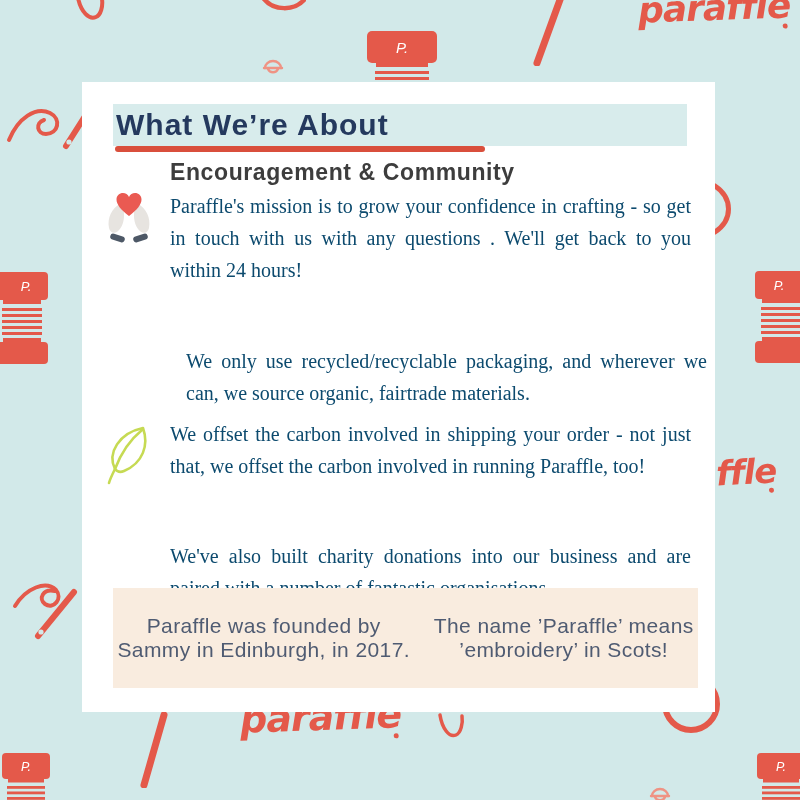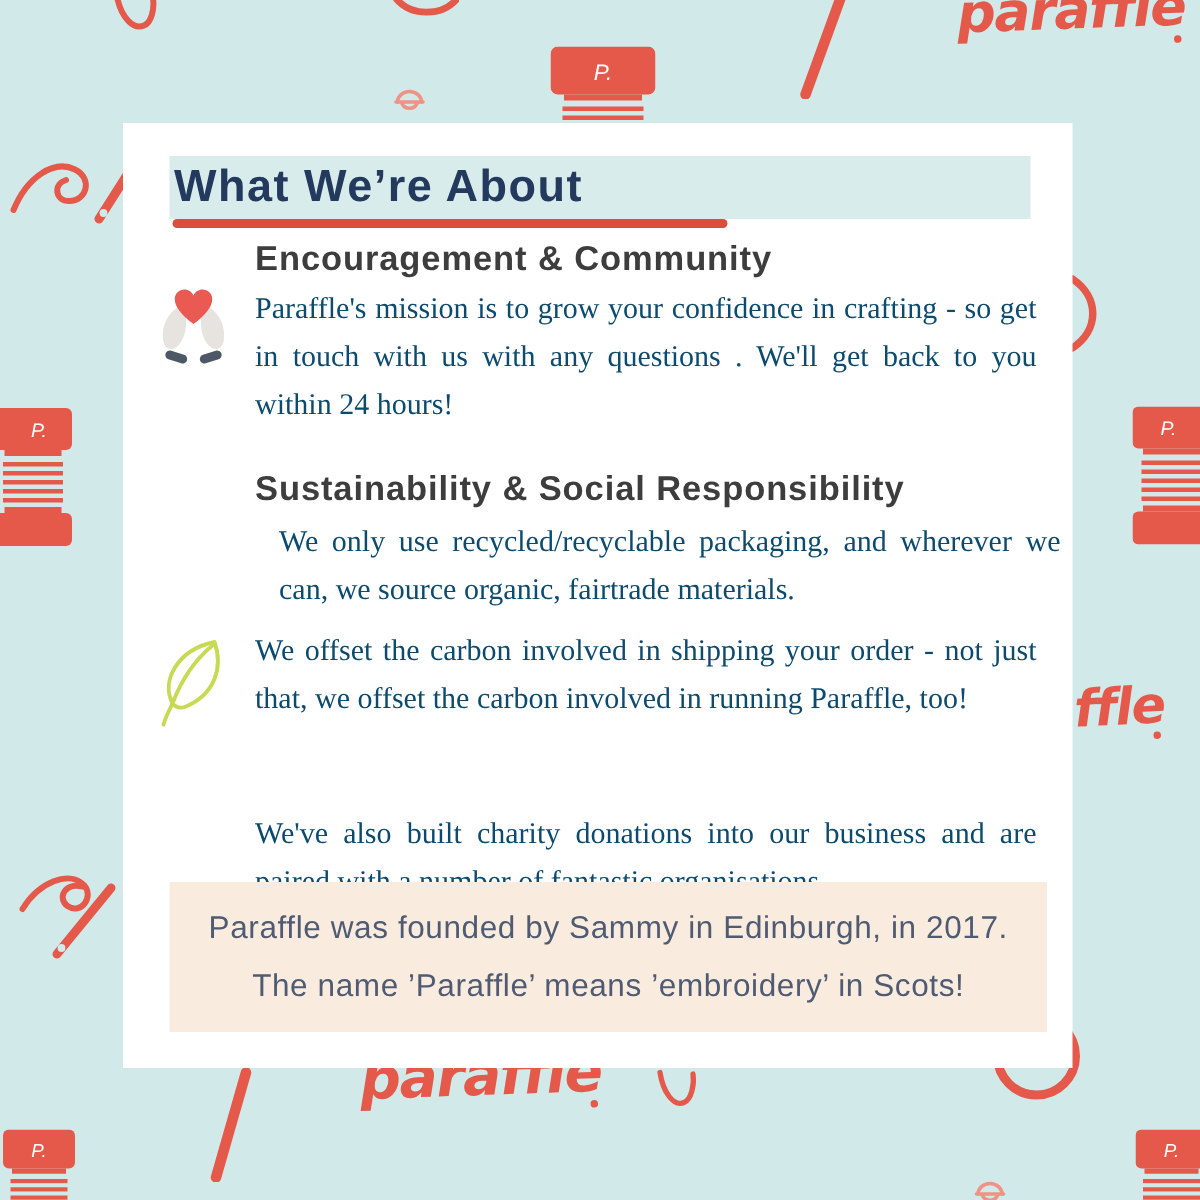--- a/index.html
+++ b/index.html
@@ -87,21 +87,21 @@
   .para-2 { top: 263px; margin-left: 16px; }
   .para-3 { top: 336px; }
   .para-4 { top: 425px; margin-top: 33px; }
   .icon-heart { position: absolute; left: 16px; top: 104px; }
   .icon-leaf  { position: absolute; left: 17px; top: 341px; }
   .footer-box {
     position: absolute;
     left: 31px; top: 506px;
     width: 585px; height: 100px;
     background: #f9ecdf;
-    display: flex; flex-direction: column;
+    display: flex; flex-direction: row;
     align-items: center; justify-content: center;
     gap: 15px;
     font-size: 21px; color: #4f5b72;
     letter-spacing: 0.4px;
     font-family: "Liberation Sans", sans-serif;
     text-align: center;
   }
 </style>
 </head>
 <body>
@@ -284,21 +284,20 @@
         <path d="M22 18 C 14 22, 9 32, 11 42 C 12 46.5, 16 48, 19.5 45.5 C 24 42, 26.5 35, 26 27 C 25.8 23.5, 24.5 20, 22 18 Z" fill="#e7e4e0"></path>
         <path d="M40 18 C 48 22, 53 32, 51 42 C 50 46.5, 46 48, 42.5 45.5 C 38 42, 35.5 35, 36 27 C 36.2 23.5, 37.5 20, 40 18 Z" fill="#e7e4e0"></path>
         <path d="M31 30 C 23 24, 18.5 18.5, 18.5 13.5 C 18.5 9.5, 21.5 7, 25 7 C 27.5 7, 30 8.5, 31 11 C 32 8.5, 34.5 7, 37 7 C 40.5 7, 43.5 9.5, 43.5 13.5 C 43.5 18.5, 39 24, 31 30 Z" fill="#ea5a52"></path>
         <rect x="12" y="49" width="15" height="6" rx="3" fill="#4d5866" transform="rotate(18 19.5 52)"></rect>
         <rect x="35" y="49" width="15" height="6" rx="3" fill="#4d5866" transform="rotate(-18 42.5 52)"></rect>
       </svg>
     </div>
 
     <p class="body para-1">Paraffle's mission is to grow your confidence in crafting - so get in touch with us with any questions . We'll get back to you within 24 hours!</p>
 
-    <div class="sec-heading heading-2">Sustainability &amp; Social Responsibility</div>
 
     <p class="body para-2">We only use recycled/recyclable packaging, and wherever we can, we source organic, fairtrade materials.</p>
 
     <div class="icon-leaf">
       <svg width="60" height="64" viewBox="0 0 60 64" fill="none" stroke="#c6da53" stroke-width="2.6" stroke-linecap="round" stroke-linejoin="round">
         <path d="M16 46 C 8 30, 20 10, 44 5 C 50 22, 44 40, 25 48 C 21.5 49.5, 18 48.5, 16 46 Z"></path>
         <path d="M16 46 C 22 30, 32 16, 43 7"></path>
         <path d="M16 46 C 13 52, 11 56, 10 60"></path>
       </svg>
     </div>

